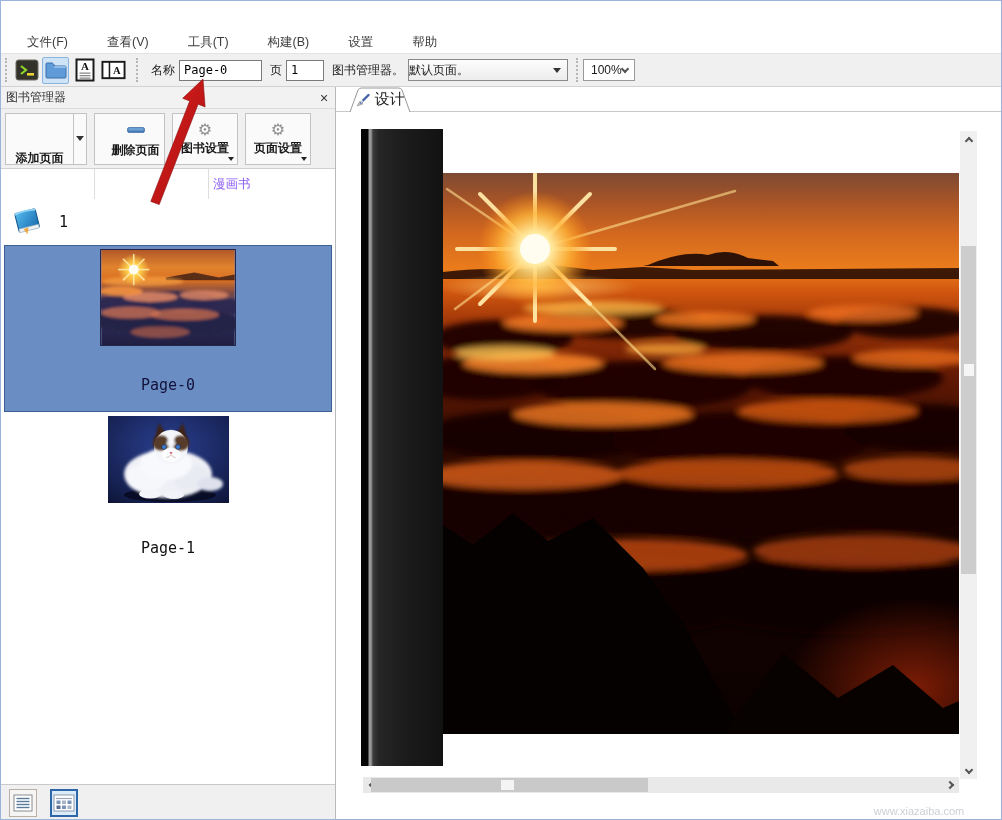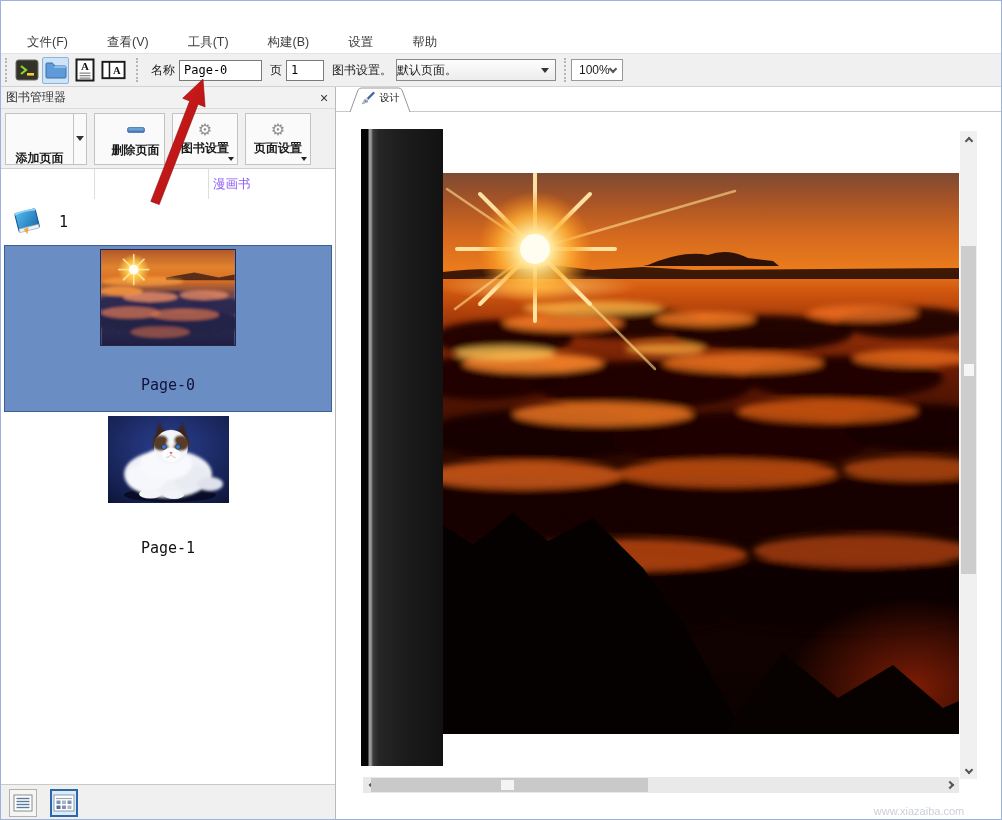--- a/index.html
+++ b/index.html
@@ -66,21 +66,21 @@
   .lp-bottom { position:absolute; left:0; top:697px; width:100%; height:37px; background:#f0f0f0; border-top:1px solid #c9c9c9; display:flex; align-items:center; }
   .view-btn { width:28px; height:28px; margin-left:8px; background:#f5f5f5; border:1px solid #b9b0a6; display:flex; align-items:center; justify-content:center; }
   .view-btn.selected { margin-left:13px; background:#dcebf8; border:2px solid #2b66a8; }
 
   
   .rightarea { position:absolute; left:335px; top:86px; width:667px; height:734px; background:#fff; }
   .tabbar { position:absolute; left:0; top:0; width:100%; height:25px; border-bottom:1px solid #c9c9c9; background:#fff; }
   .design-tab { position:absolute; left:13px; top:0; width:62px; height:25px; }
   .design-tab svg.tabshape { position:absolute; left:0; top:0; }
   .design-tab .tab-content { position:absolute; left:0; top:3px; width:100%; display:flex; align-items:center; justify-content:center; gap:4px; }
-  .design-tab .tab-label { font-size:10px; color:#222; }
+  .design-tab .tab-label { font-size:15px; color:#222; }
   .canvas { position:absolute; left:0; top:25px; width:667px; height:709px; background:#fff; }
   .spine { position:absolute; left:25px; top:17px; width:82px; height:637px;
     background:linear-gradient(90deg,#050505 0,#050505 7px,#9a9a9a 8px,#9a9a9a 10px,#3c3c3c 12px,#262626 18px,#1b1b1b 55%,#121212 100%); }
   .artwork { position:absolute; left:107px; top:61px; width:516px; height:561px; }
 
   .vscroll { position:absolute; left:624px; top:19px; width:17px; height:648px; background:#f0f0f0; }
   .vscroll .sb-arrow { position:absolute; left:0; width:17px; height:16px; display:flex; align-items:center; justify-content:center; }
   .vscroll .thumb { position:absolute; left:1px; top:115px; width:15px; height:328px; background:#cdcdcd; }
   .vscroll .thumb .gripsq { position:absolute; left:2.5px; top:118px; width:10px; height:12px; background:#f6f6f6; }
   .hscroll { position:absolute; left:27px; top:665px; width:596px; height:16px; background:#e9e9e9; }
@@ -145,21 +145,21 @@
         <text x="16.5" y="14" font-size="11" font-weight="bold" text-anchor="middle" fill="#111" font-family="Liberation Serif,serif">A</text>
       </svg>
     </div>
 
     <div class="grip" style="margin-left:8px;"></div>
 
     <span class="tb-label">名称</span>
     <input class="tb-input name" value="Page-0" style="">
     <span class="tb-label">页</span>
     <input class="tb-input page" value="1" style="">
-    <span class="tb-label">图书设置。</span>
+    <span class="tb-label">图书管理器。</span>
     <div class="combo props">
       <span>默认页面。</span>
       <span class="spacer"></span>
       <span class="tri-down"></span>
     </div>
 
     <div class="grip" style="margin-left:8px;"></div>
 
     <div class="combo zoom">
       <span>100%</span>

